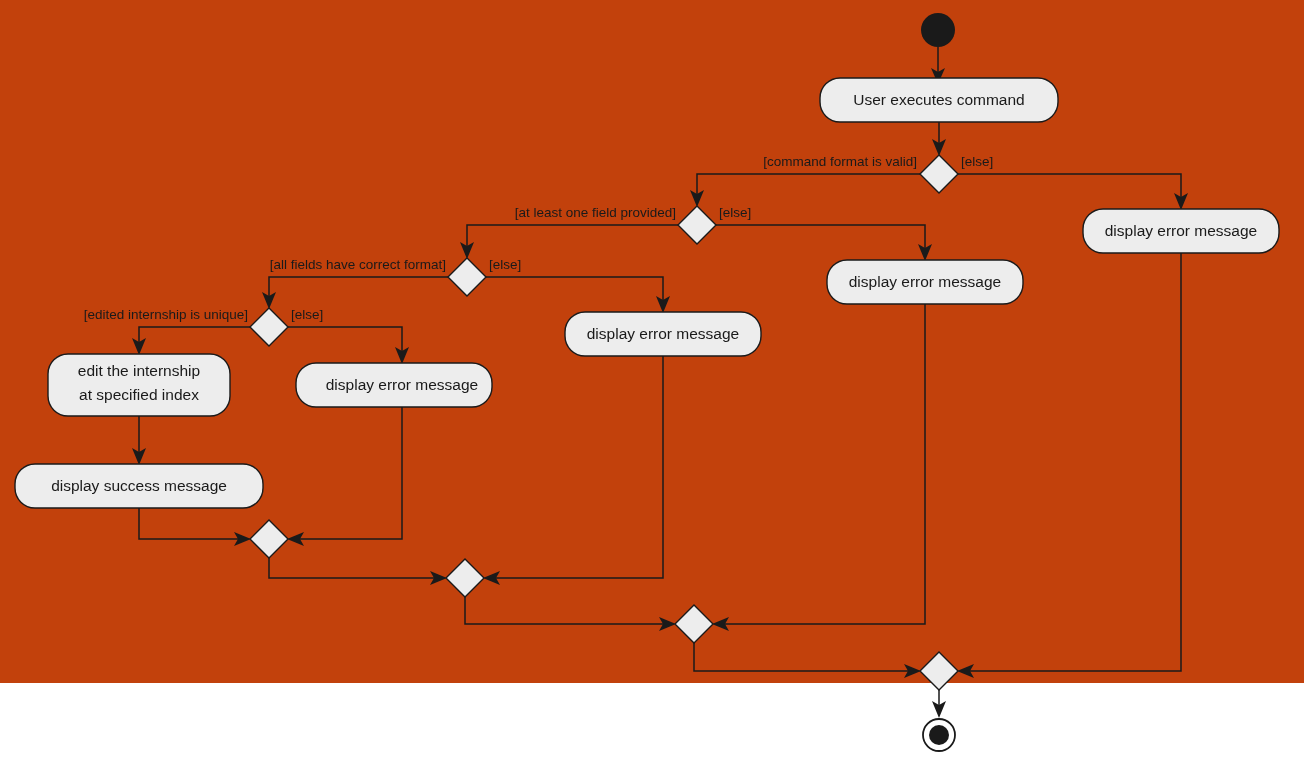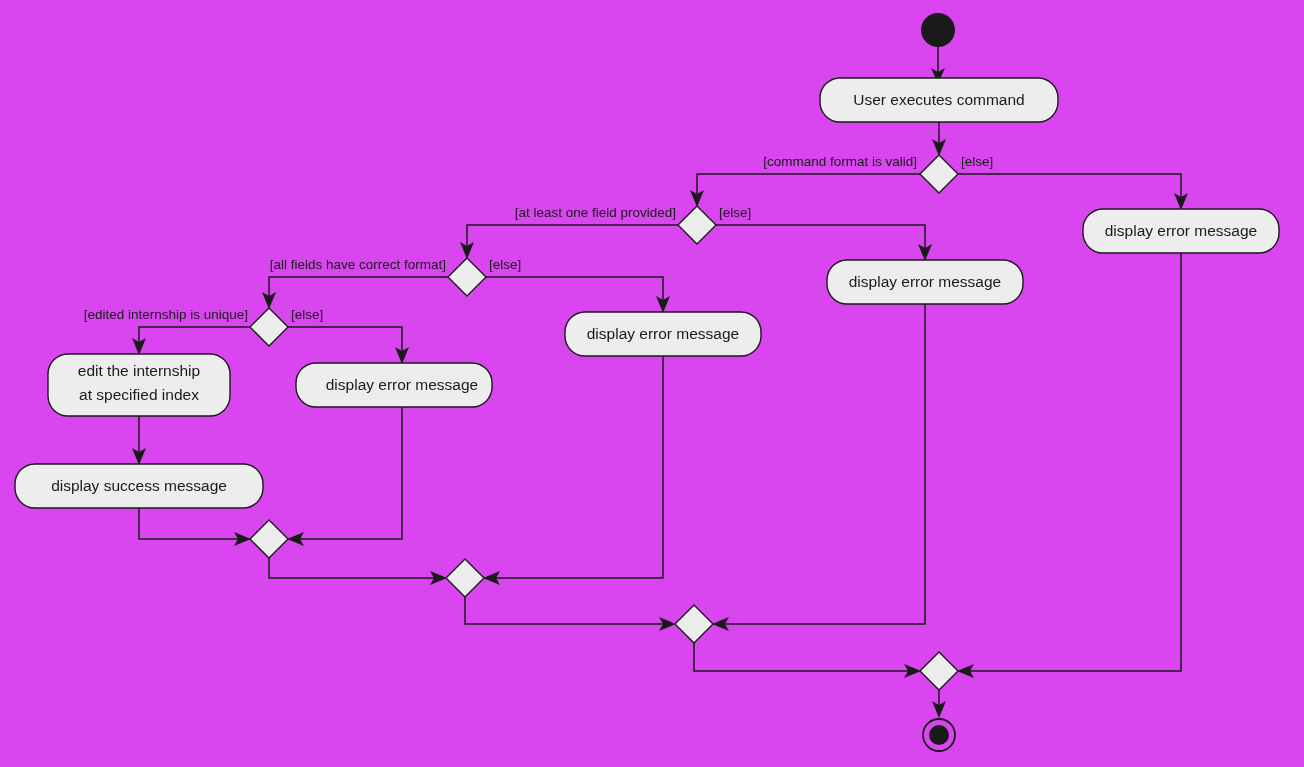--- a/index.html
+++ b/index.html
@@ -7,22 +7,22 @@
     padding: 0;
     background: #ffffff;
     width: 1304px;
     height: 767px;
     overflow: hidden;
     font-family: "Liberation Sans", sans-serif;
   }
   #diagram-root {
     position: relative;
     width: 1304px;
-    height: 767px;
-    background: #d946ef;
+    height: 683px;
+    background: #c2410c;
   }
   svg#uml {
     display: block;
     width: 1304px;
     height: 767px;
   }
   .node-shape {
     fill: #ededed;
     stroke: #1a1a1a;
     stroke-width: 1.4;

